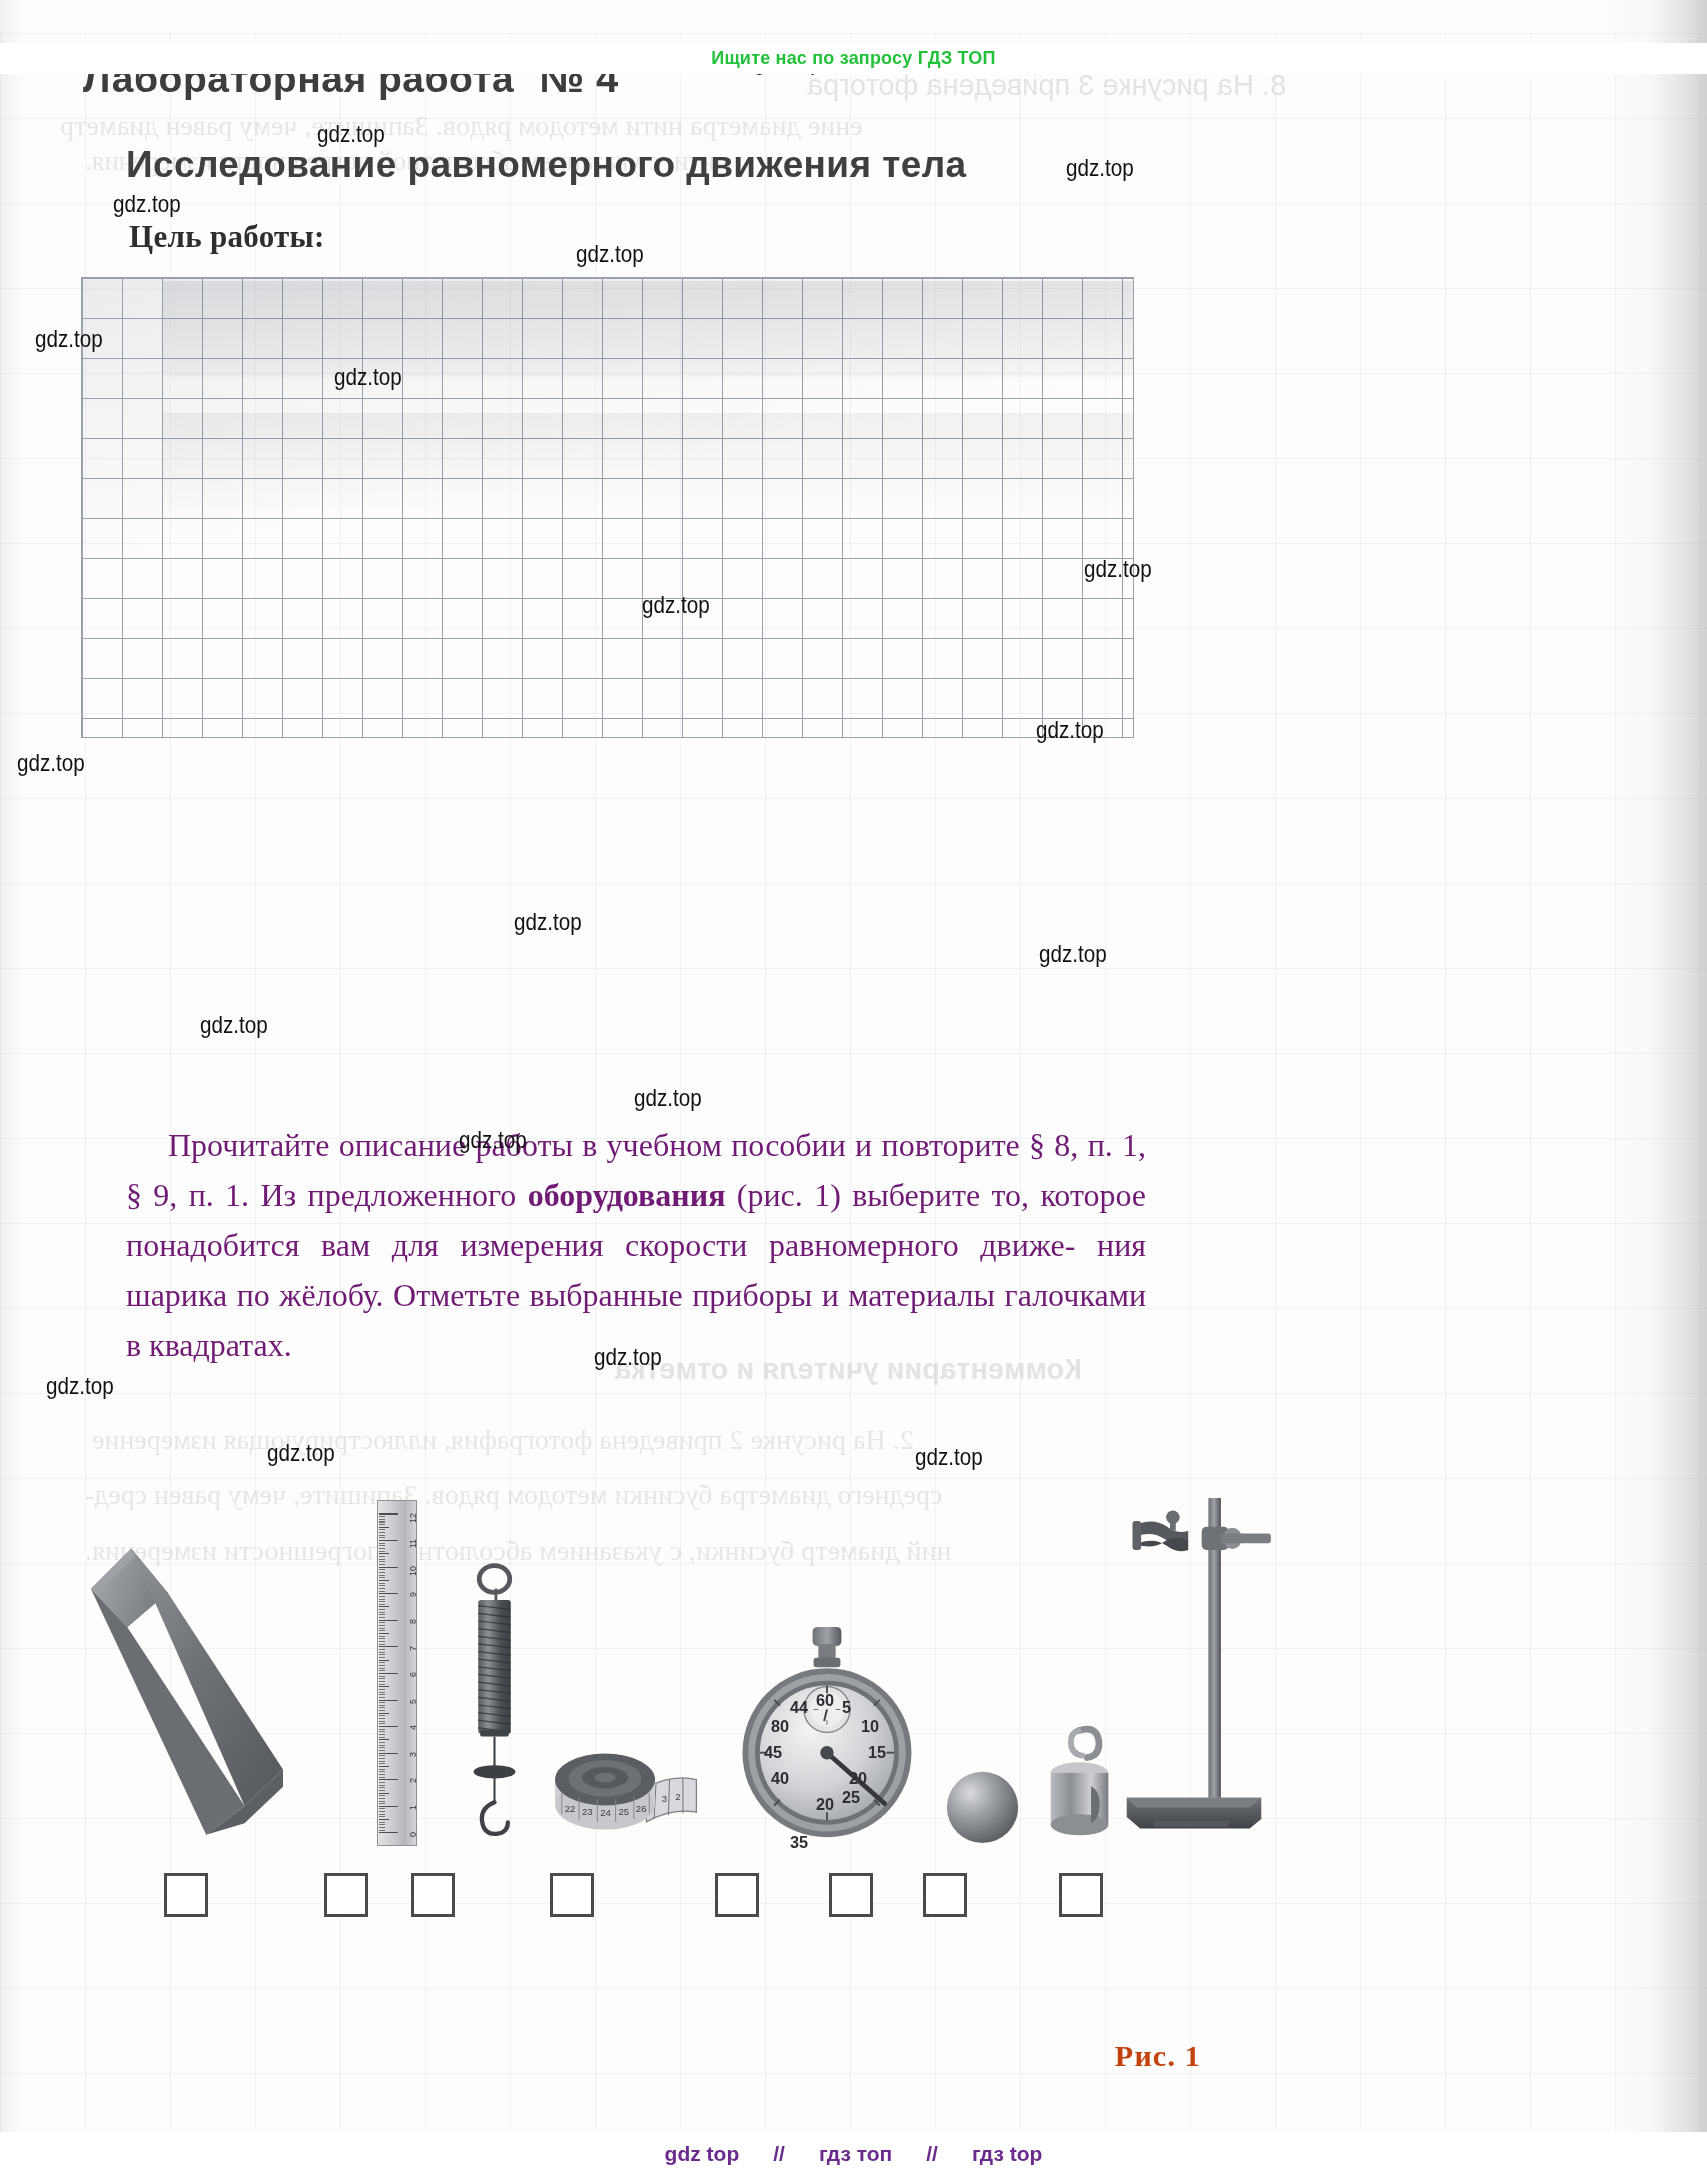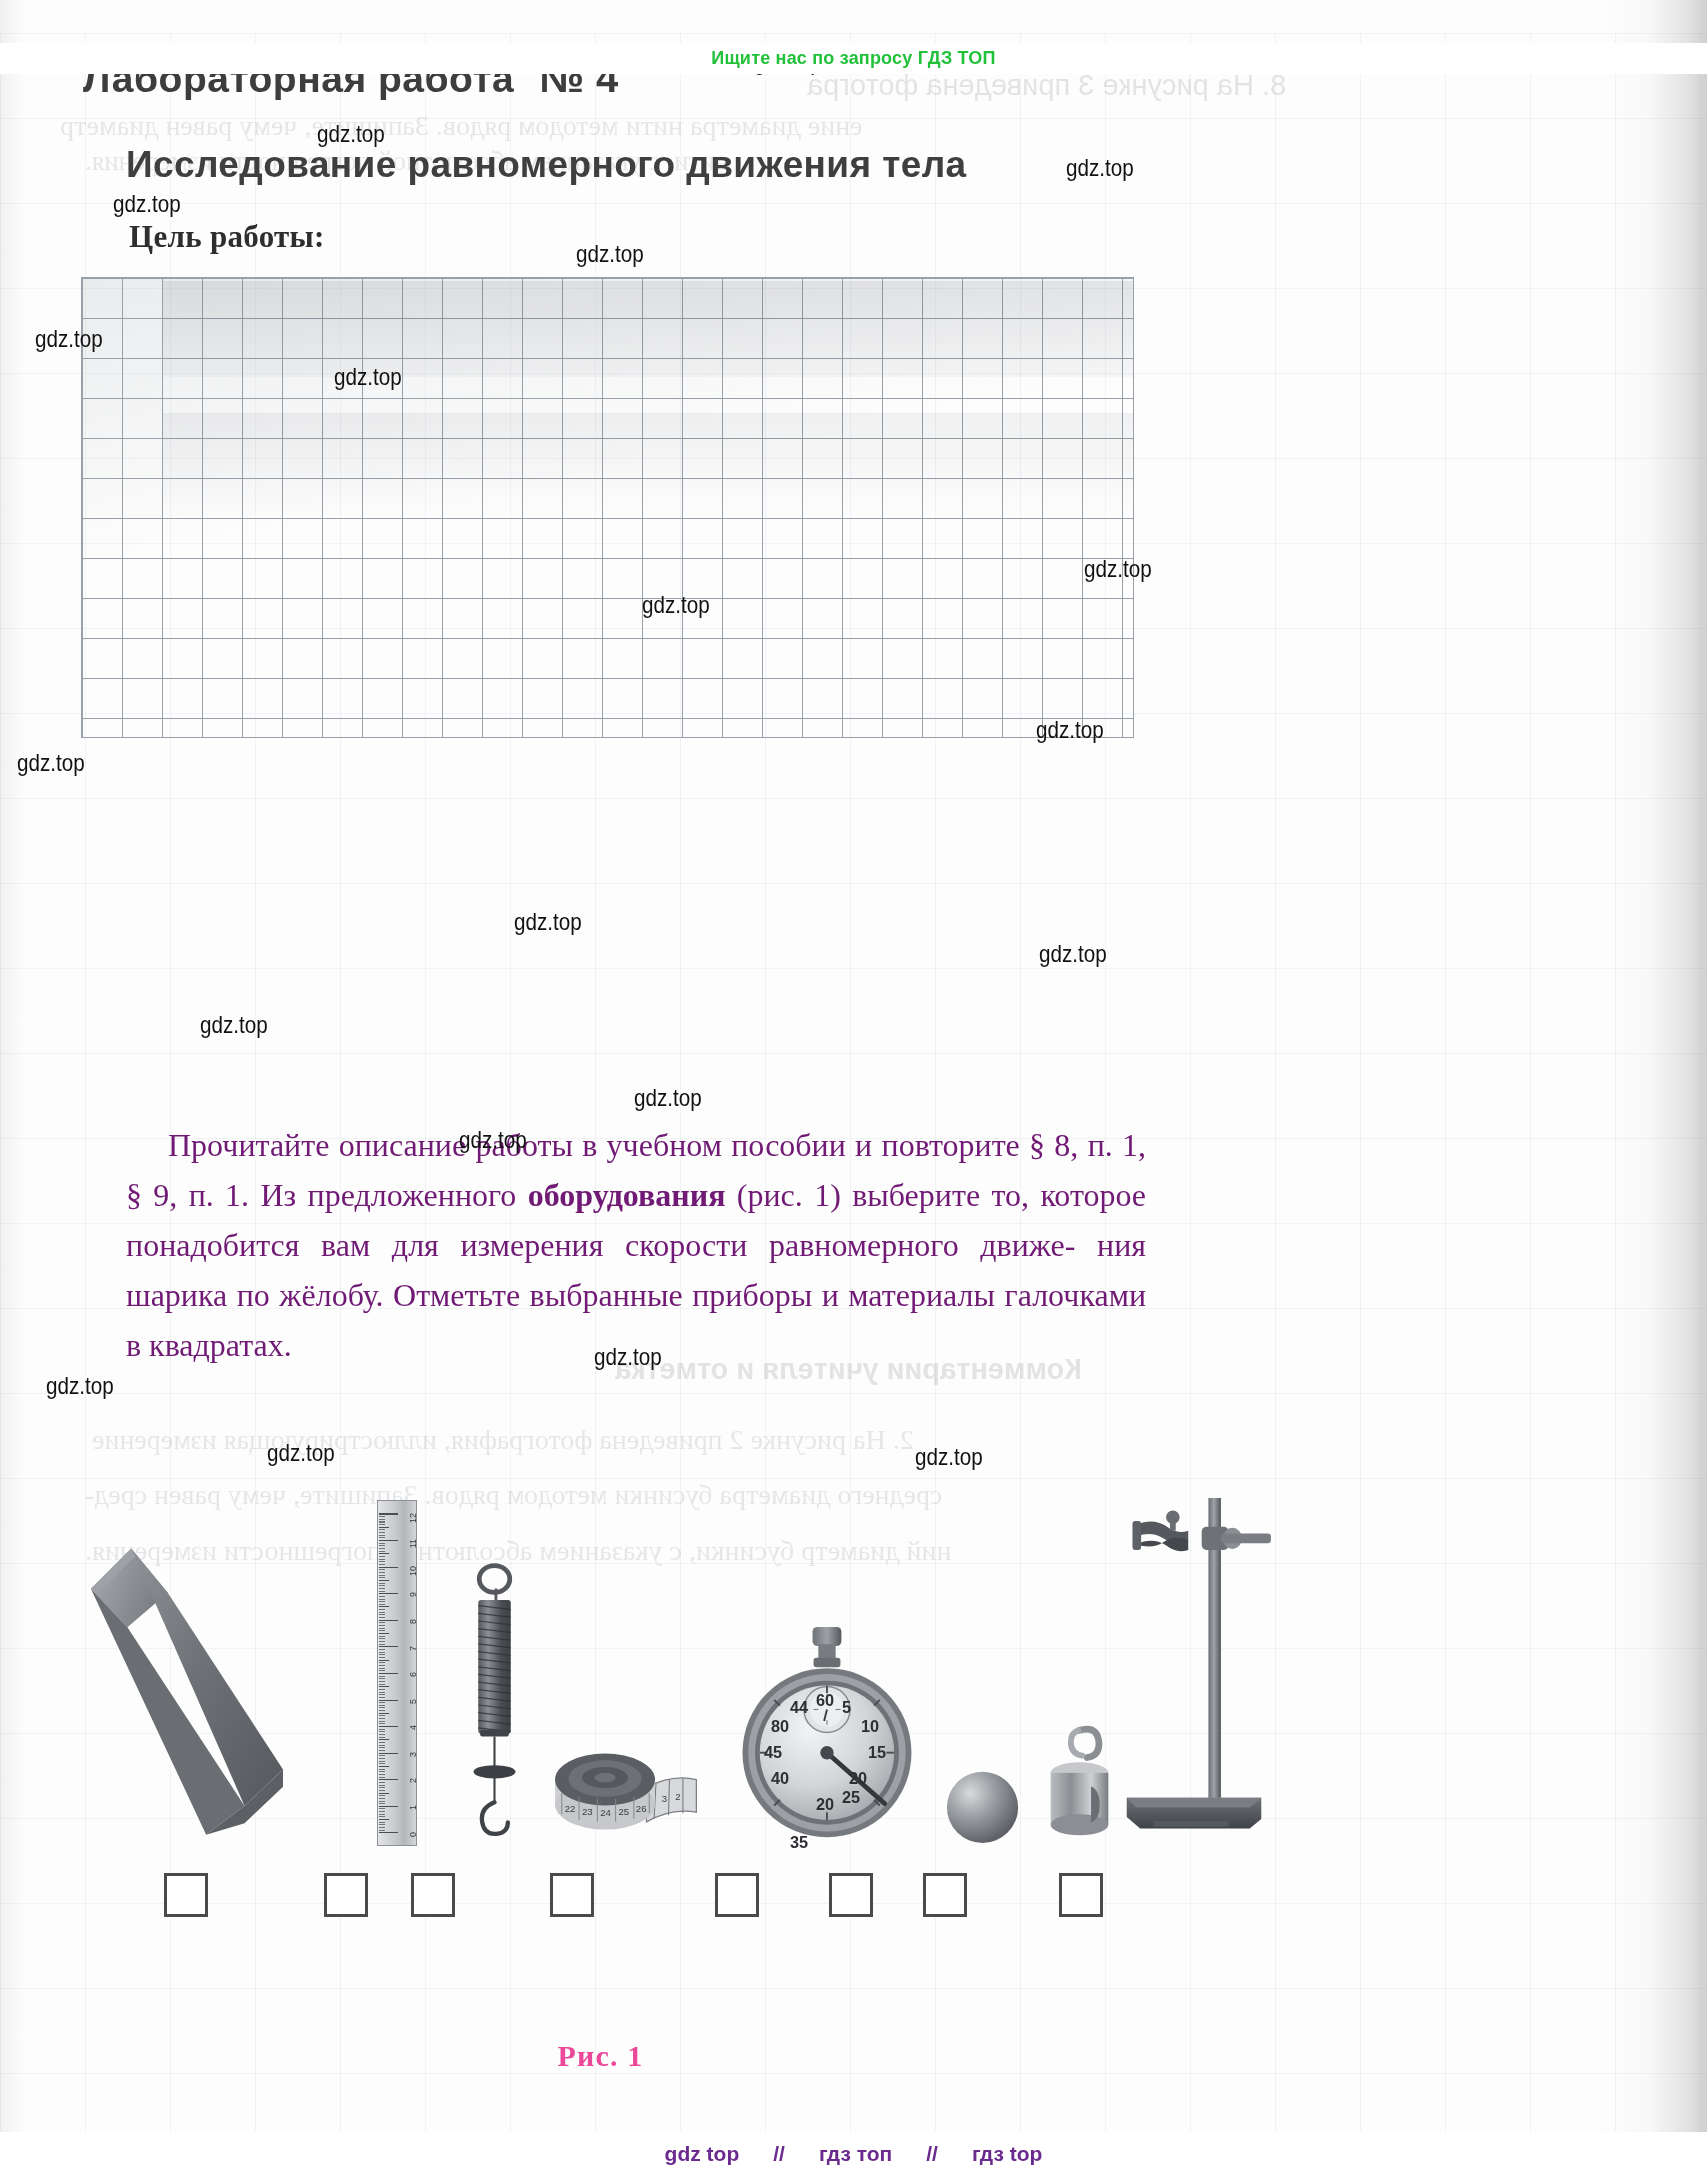--- a/index.html
+++ b/index.html
@@ -123,23 +123,23 @@
   .ghost-serif{
     position:absolute;
     font-family:"Liberation Serif", serif;
     color:rgba(95,100,110,0.15);
     transform:scaleX(-1);
     white-space:nowrap; pointer-events:none; z-index:6;
   }
 
   .fig-cap{
     position:absolute; left:0; top:2039px; width:1201px;
-    text-align:center;
+    text-align:right;
     font-family:"Liberation Serif", serif;
-    font-weight:700; font-size:30px; color:#ec4899;
+    font-weight:700; font-size:30px; color:#c2410c;
     letter-spacing:1.2px; z-index:20;
   }
 
   
   .cb{
     position:absolute; width:44px; height:44px;
     border:3.8px solid #4a4a4a; background:#fff; z-index:22;
   }
 
   

